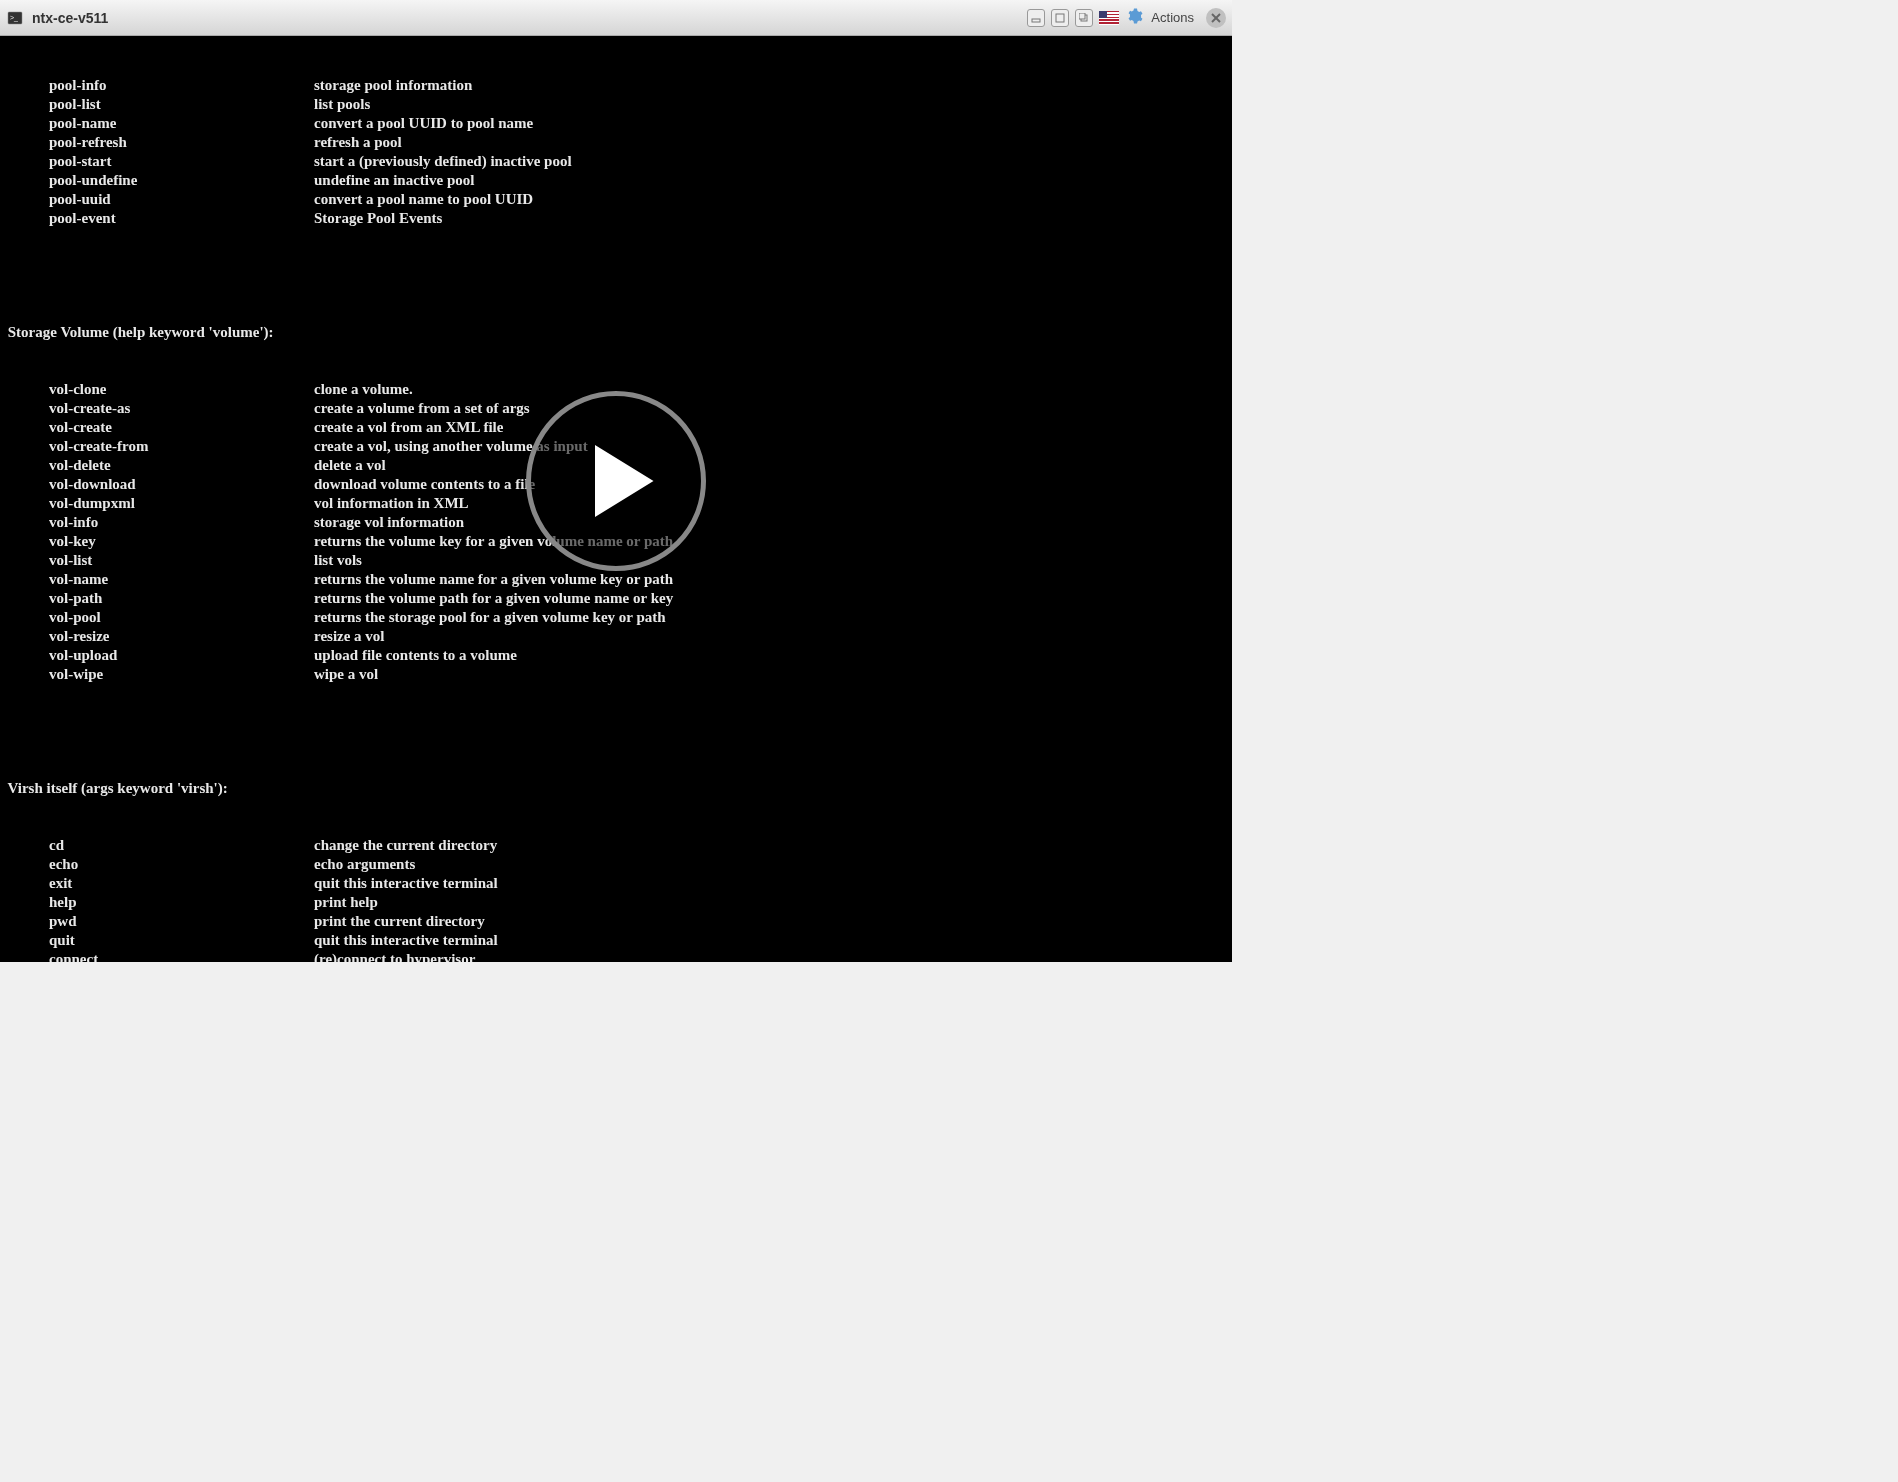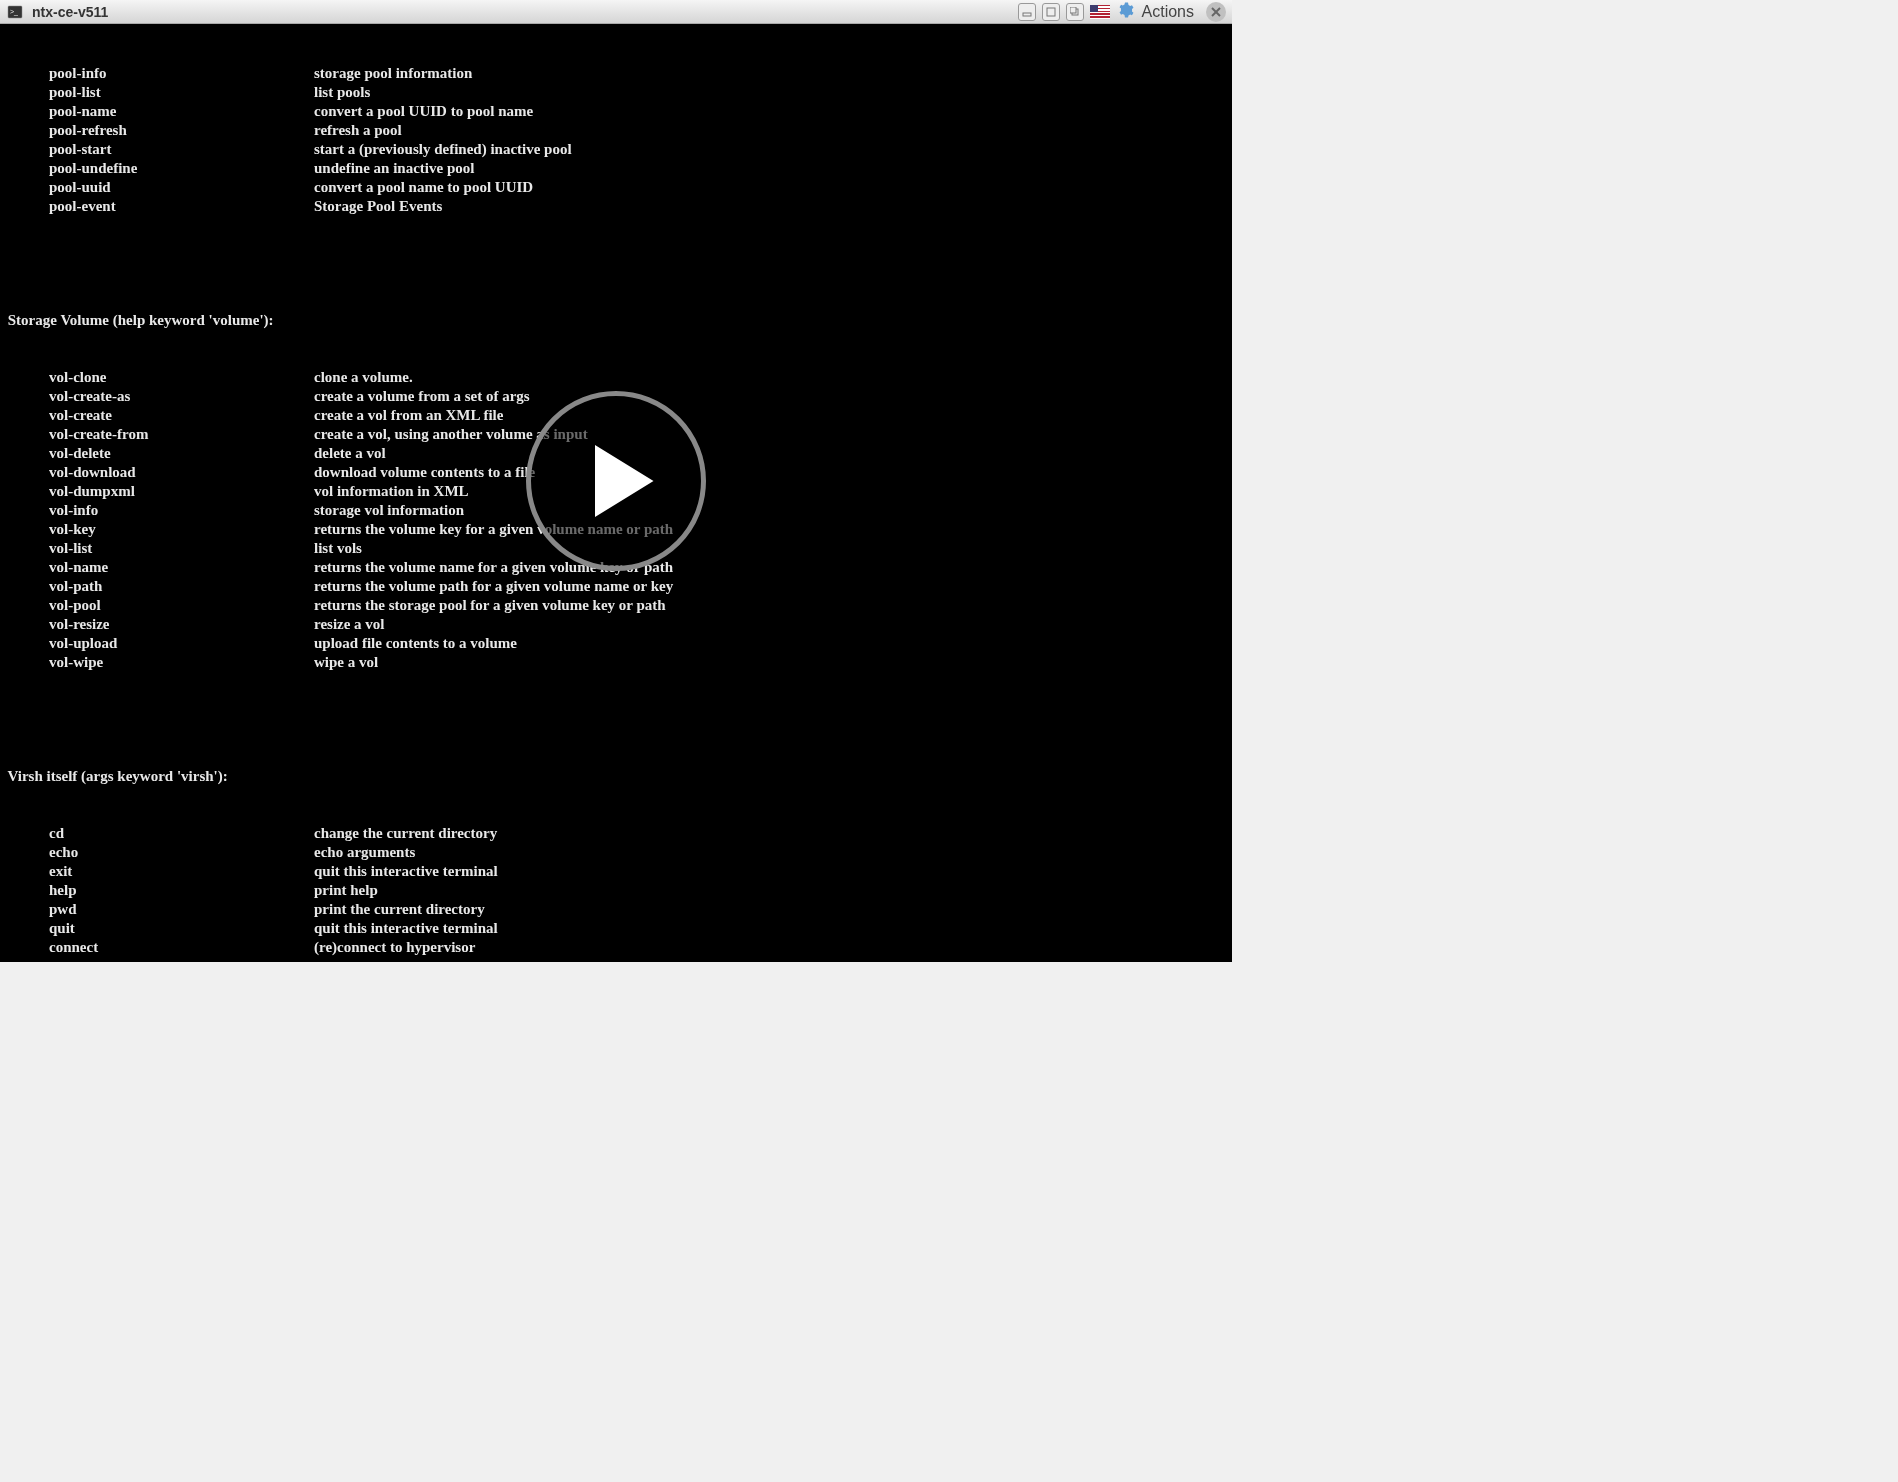--- a/index.html
+++ b/index.html
@@ -12,21 +12,21 @@
       position: relative;
     }
     .window {
       width: 100%;
       height: 100%;
       background: #e0e0e0;
       display: flex;
       flex-direction: column;
     }
     .titlebar {
-      height: 24px;
+      height: 36px;
       background: linear-gradient(to bottom, #f5f5f5, #d5d5d5);
       border-bottom: 1px solid #aaa;
       display: flex;
       align-items: center;
       padding: 0 6px;
       position: relative;
     }
     .titlebar-icon {
       width: 18px;
       height: 18px;
@@ -77,21 +77,21 @@
     }
     .flag-icon::before {
       content: '';
       position: absolute;
       top: 0; left: 0;
       width: 8px; height: 7px;
       background: #3c3b6e;
     }
     .gear-icon svg { width: 18px; height: 18px; fill: #5b9bd5; }
     .actions-label {
-      font-size: 16px;
+      font-size: 13px;
       color: #444;
       margin-left: 2px;
       cursor: pointer;
     }
     .close-btn {
       width: 20px; height: 20px;
       border-radius: 50%;
       background: #c0c0c0;
       display: flex;
       align-items: center;

